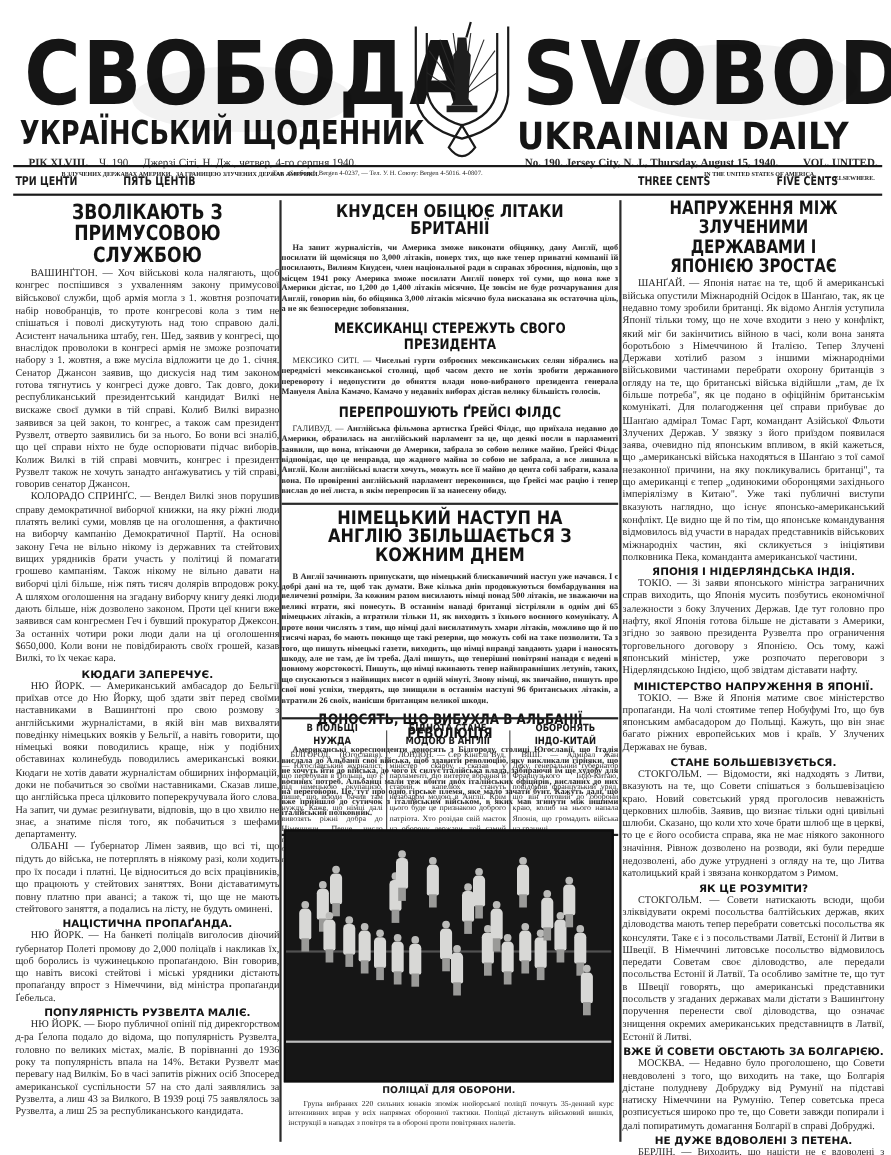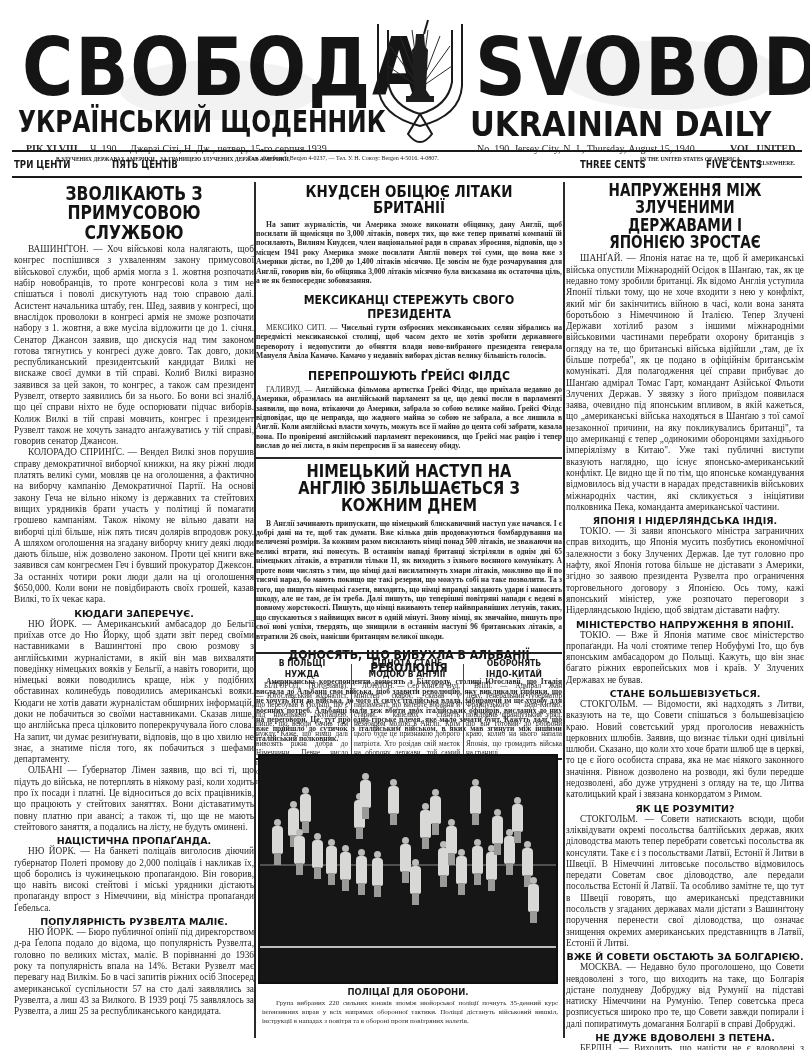--- a/index.html
+++ b/index.html
@@ -26,21 +26,21 @@
   }
   .mh-sub-cyr { left: 8px; top: 98px; font-size: 30px; transform: scaleX(0.78); }
   .mh-sub-lat { left: 460px; top: 98px; font-size: 34px; transform: scaleX(0.90); }
   .emblem { position: absolute; left: 360px; top: 10px; width: 100px; height: 135px; }
   .mh-info {
     position: absolute; top: 137px; font-size: 10px; color: #2a2a2a;
   }
   .info-left-a { left: 16px; font-weight: bold; }
   .info-left-b { left: 80px; }
   .info-left-c { left: 120px; }
-  .info-right-a { left: 467px; }
+  .info-right-a { left: 467px; font-weight: bold; }
   .info-right-b { left: 720px; font-weight: bold; }
 
   .rule { position: absolute; left: 12px; width: 790px; background: #1a1a1a; }
   .price-strip { position: absolute; left: 12px; top: 152px; width: 790px; height: 24px; }
   .price-strip span { position: absolute; white-space: nowrap; color: #1a1a1a; }
   .pr-big { font-family: "DejaVu Sans", sans-serif; font-weight: bold; font-size: 11px; transform: scaleX(0.78); transform-origin: left center; top: 6px; }
   .pr-small { font-size: 5.5px; font-weight: bold; line-height: 6px; text-align: center; top: 4px; }
   .pr-tel { font-size: 6px; line-height: 7px; top: 3px; }
 
   
@@ -119,21 +119,21 @@
         <path d="M46 18 L54 18 L55 30 L58 34 L56 74 L60 80 L40 80 L44 74 L42 34 L45 30 Z" fill="#1e1e1e"></path>
         <line x1="54" y1="18" x2="58" y2="4" stroke="#1a1a1a" stroke-width="2"></line>
         <rect x="36" y="80" width="28" height="6" fill="#1e1e1e"></rect>
       </svg>
     </div>
     <div class="mh-title mh-lat">SVOBODA</div>
     <div class="mh-sub mh-sub-cyr">УКРАЇНСЬКИЙ ЩОДЕННИК</div>
     <div class="mh-sub mh-sub-lat">UKRAINIAN DAILY</div>
     <span class="mh-info info-left-a">РІК XLVIII.</span>
     <span class="mh-info info-left-b">Ч. 190.</span>
-    <span class="mh-info info-left-c">Джерзі Сіті, Н. Дж., четвер, 15-го серпня 1939.</span>
+    <span class="mh-info info-left-c">Джерзі Сіті, Н. Дж., четвер, 4-го серпня 1940.</span>
     <span class="mh-info info-right-a">No. 190.   Jersey City, N. J., Thursday, August 15, 1940.</span>
     <span class="mh-info info-right-b">VOL. UNITED.</span>
   </div>
 
   <div class="rule" style="top:150px;height:2px;"></div>
   <div class="price-strip">
     <span class="pr-big" style="left:2px;">ТРИ ЦЕНТИ</span>
     <span class="pr-small" style="left:44px;width:52px;">В ЗЛУЧЕНИХ ДЕРЖАВАХ АМЕРИКИ.</span>
     <span class="pr-big" style="left:100px;">ПЯТЬ ЦЕНТІВ</span>
     <span class="pr-small" style="left:148px;width:60px;">ЗА ГРАНИЦЕЮ ЗЛУЧЕНИХ ДЕРЖАВ АМЕРИКИ.</span>

